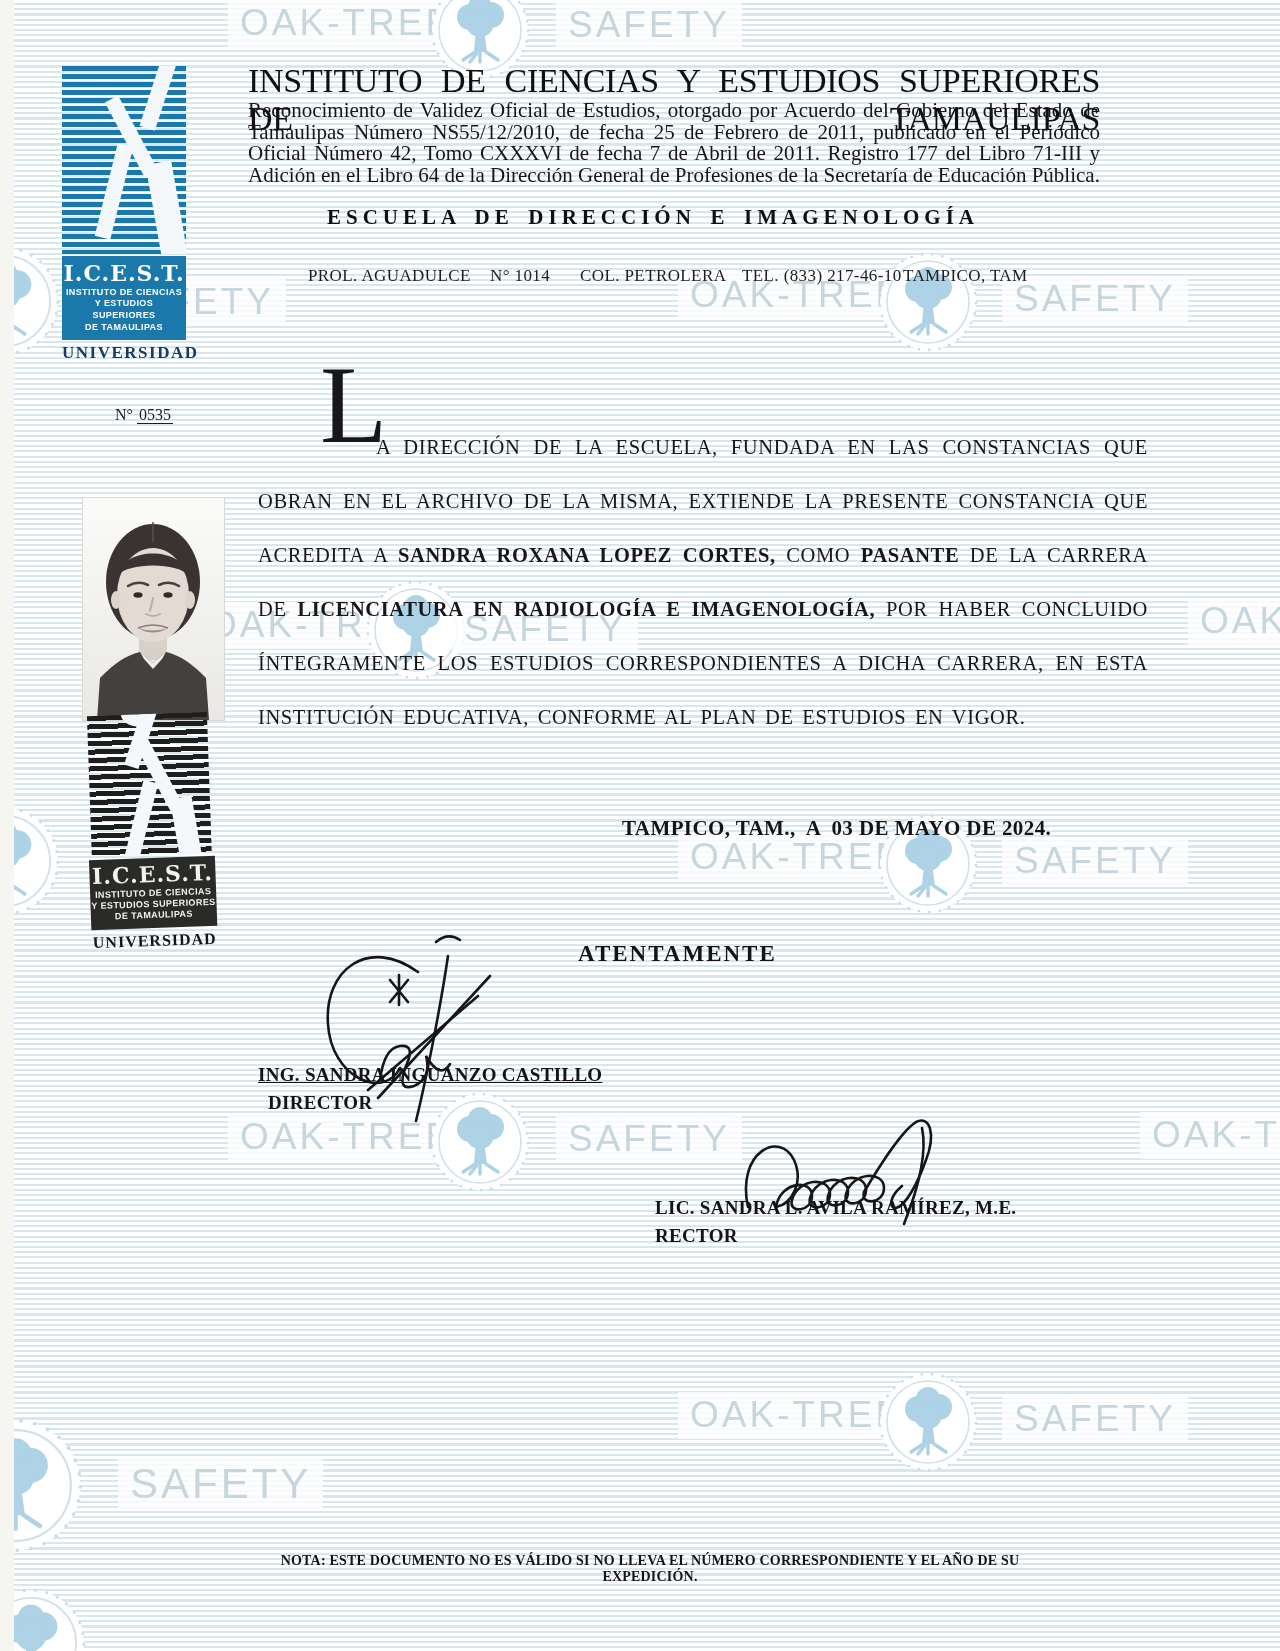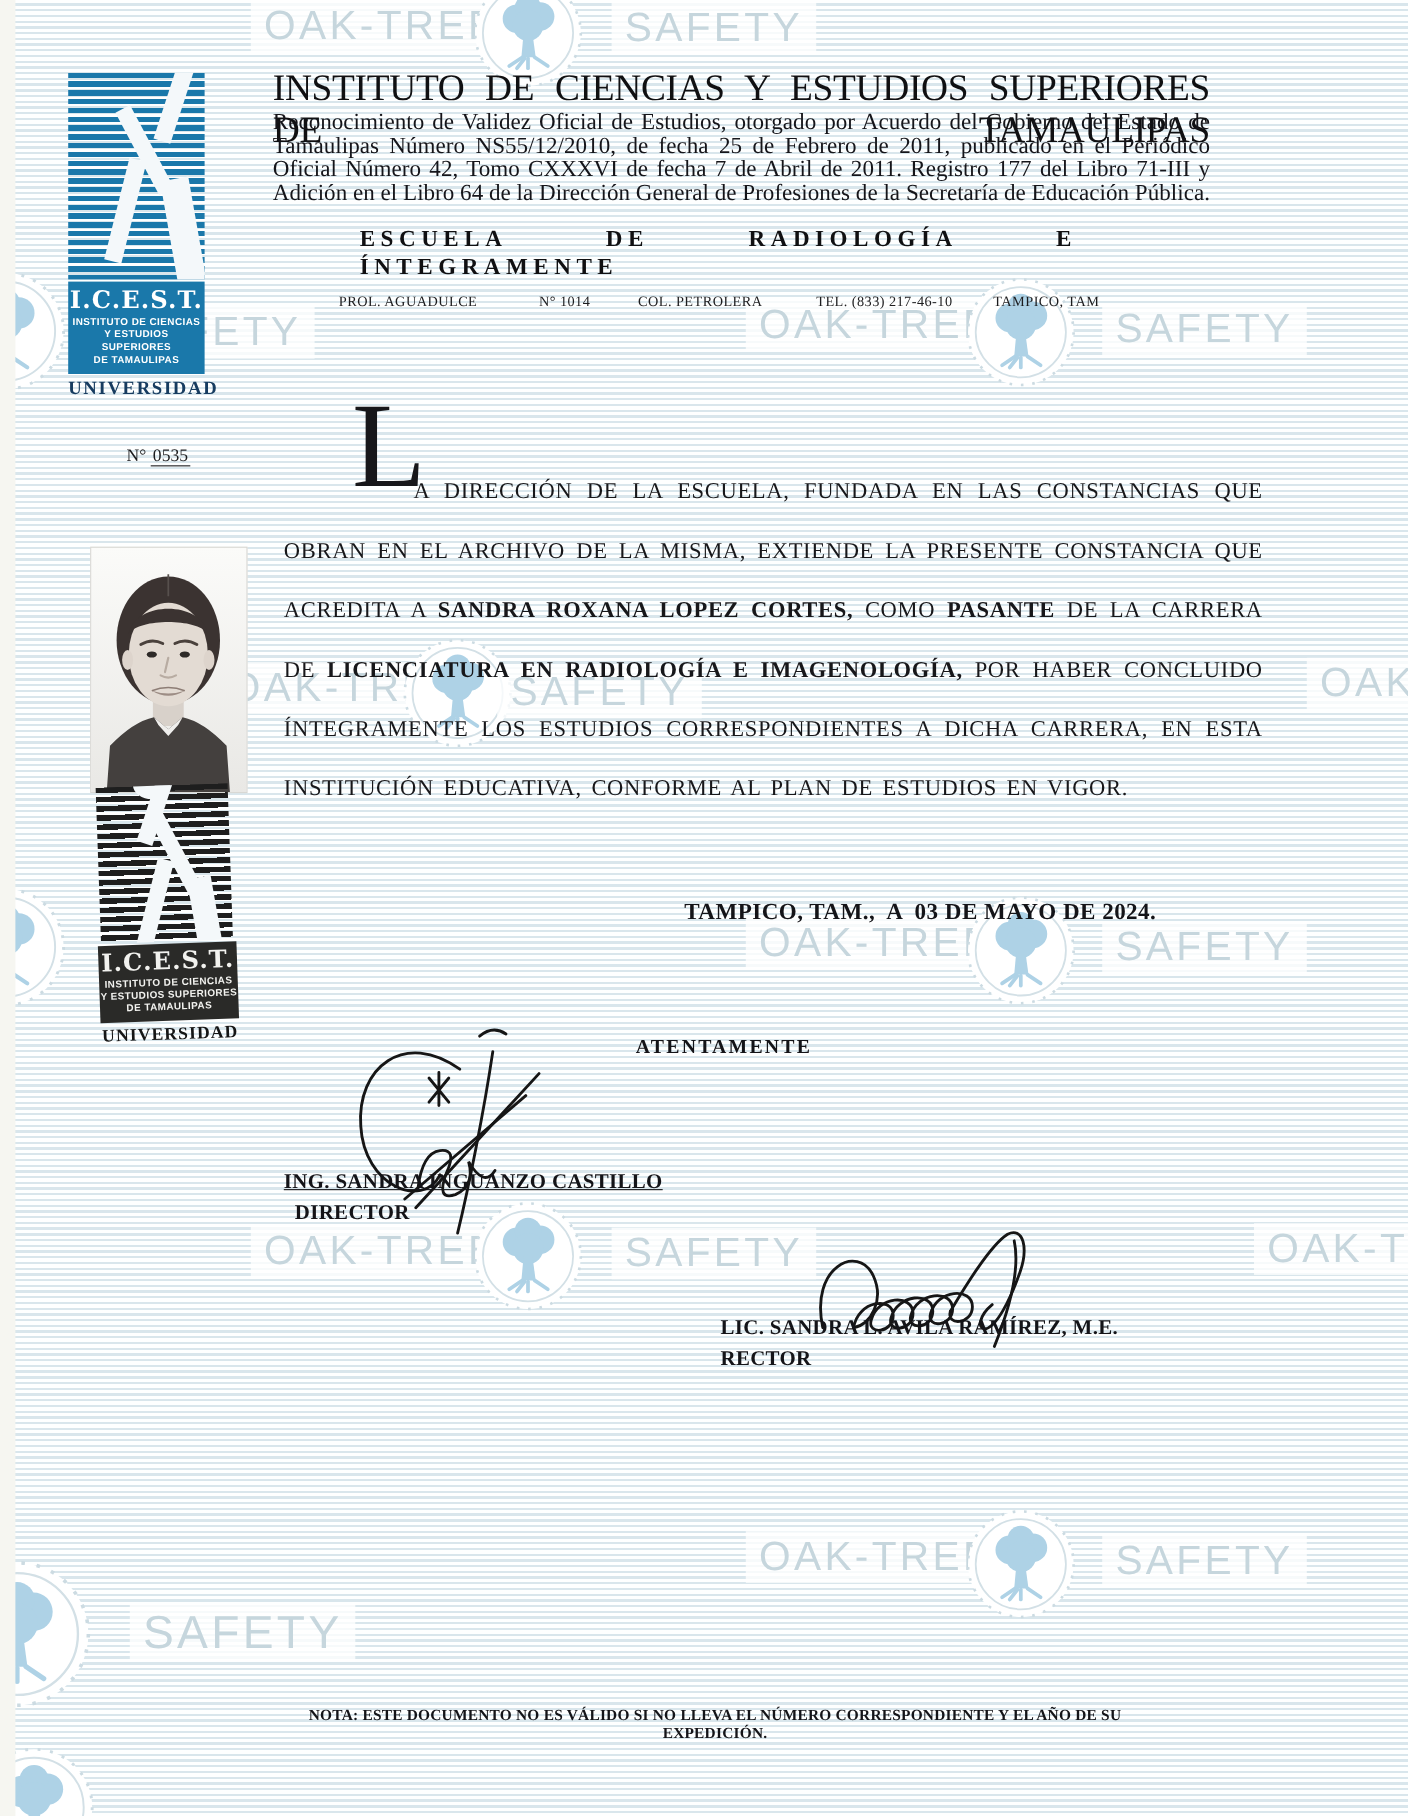--- a/index.html
+++ b/index.html
@@ -49,21 +49,21 @@
   }
   .hdr-reco{
     position:absolute; left:248px; top:100px; width:852px; z-index:2;
     font-size:21px; line-height:21.5px; text-align:justify; color:#15151a;
   }
   .school-name{
     position:absolute; left:327px; top:205px; width:652px; z-index:2;
     font-weight:bold; font-size:21px; letter-spacing:5px;
     text-align:justify; text-align-last:justify; color:#101012;
   }
-  .addr{position:absolute; z-index:2; font-size:13px; letter-spacing:.4px; top:266px; white-space:nowrap;}
+  .addr{position:absolute; z-index:2; font-size:17px; letter-spacing:.4px; top:266px; white-space:nowrap;}
   .addr-street{left:308px;} .addr-number{left:490px;text-align:center;} .addr-col{left:580px;}
   .addr-tel{left:742px;} .addr-city{left:903px;text-align:center;}
 
   
   .folio{position:absolute; left:115px; top:406px; z-index:2; font-size:16px;}
   .folio .num{border-bottom:1.6px solid #1c1c1e; padding:0 2px;}
   .photo{position:absolute; left:82px; top:497px; width:141px; height:222px; z-index:2;
          border:1px solid #d8d8d4; background:#f4f3f1;}
   .stamp{position:absolute; left:88px; top:714px; width:126px; z-index:2; transform:rotate(-2deg);}
   .stamp-stripes{
@@ -86,21 +86,21 @@
     font-size:20.5px; line-height:54px; letter-spacing:.6px; word-spacing:3px;
     text-align:justify; text-align-last:left; text-indent:118px; color:#17171a;
   }
   .body-par b{font-weight:bold;}
   .dateline{
     position:absolute; left:622px; top:816px; z-index:2;
     font-weight:bold; font-size:21px; letter-spacing:.4px; white-space:pre; color:#141418;
   }
   .atentamente{
     position:absolute; left:578px; top:941px; z-index:2;
-    font-weight:bold; font-size:18px; letter-spacing:2px; color:#141418;
+    font-weight:bold; font-size:23px; letter-spacing:2px; color:#141418;
   }
 
   
   .sig{position:absolute; z-index:2;}
   .sig-director{left:298px; top:928px;}
   .sig-rector{left:718px; top:1112px;}
   .sig-name{position:absolute; z-index:2; font-weight:bold; font-size:19px; letter-spacing:.3px; color:#141418; white-space:nowrap;}
   .dir-name{left:258px; top:1064px;text-decoration:underline;} .dir-title{left:258px; top:1092px;margin-left:10px;}
   .rec-name{left:655px; top:1197px;} .rec-title{left:655px; top:1225px;}
 
@@ -202,21 +202,21 @@
       <div class="logo-acronym">I.C.E.S.T.</div>
       <div class="logo-line">INSTITUTO DE CIENCIAS</div>
       <div class="logo-line" style="margin-top:-1px">Y ESTUDIOS SUPERIORES</div>
       <div class="logo-line" style="margin-top:-1px">DE TAMAULIPAS</div>
     </div>
     <div class="logo-univ">UNIVERSIDAD</div>
   </div>
 
   <div class="hdr-title">INSTITUTO DE CIENCIAS Y ESTUDIOS SUPERIORES DE TAMAULIPAS</div>
   <div class="hdr-reco">Reconocimiento de Validez Oficial de Estudios, otorgado por Acuerdo del Gobierno del Estado de Tamaulipas Número NS55/12/2010, de fecha 25 de Febrero de 2011, publicado en el Periódico Oficial Número 42, Tomo CXXXVI de fecha 7 de Abril de 2011. Registro 177 del Libro 71-III y Adición en el Libro 64 de la Dirección General de Profesiones de la Secretaría de Educación Pública.</div>
-  <div class="school-name">ESCUELA DE RADIOLOGÍA E ÍNTEGRAMENTE</div>
+  <div class="school-name">ESCUELA DE DIRECCIÓN E IMAGENOLOGÍA</div>
   <span class="addr addr-street">PROL. AGUADULCE</span>
   <span class="addr addr-number">N° 1014</span>
   <span class="addr addr-col">COL. PETROLERA</span>
   <span class="addr addr-tel">TEL. (833) 217-46-10</span>
   <span class="addr addr-city">TAMPICO, TAM</span>
 
   <div class="folio">
     <span>N°</span>
     <span class="num">0535</span>
   </div>

